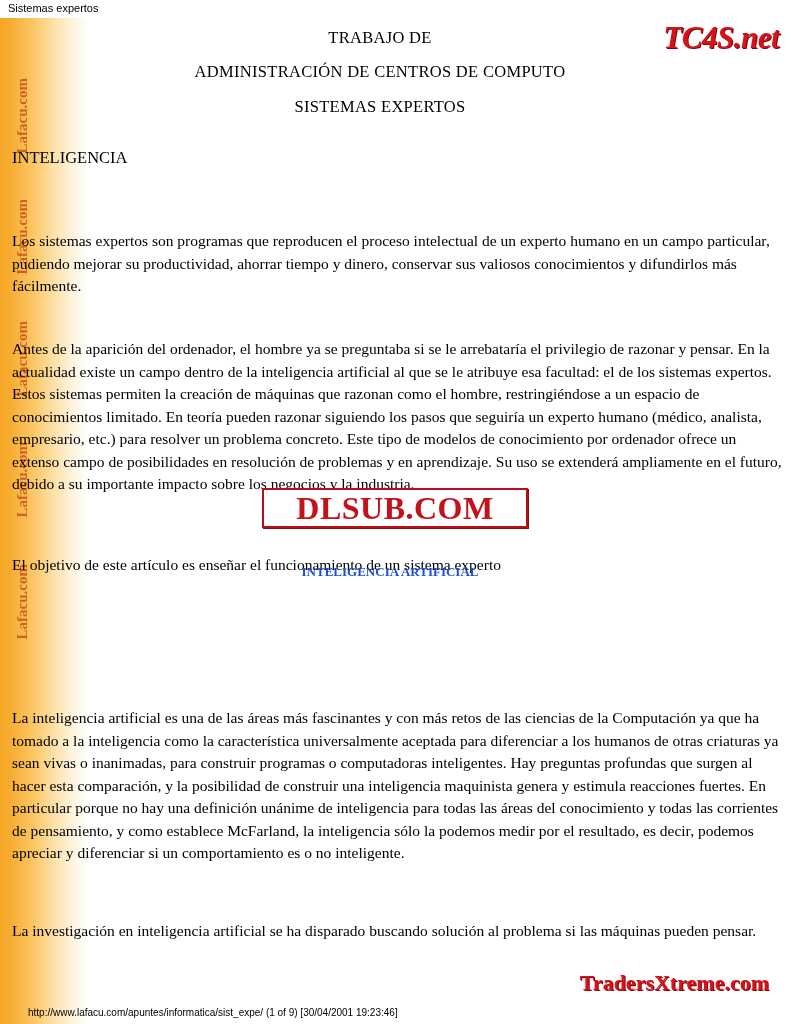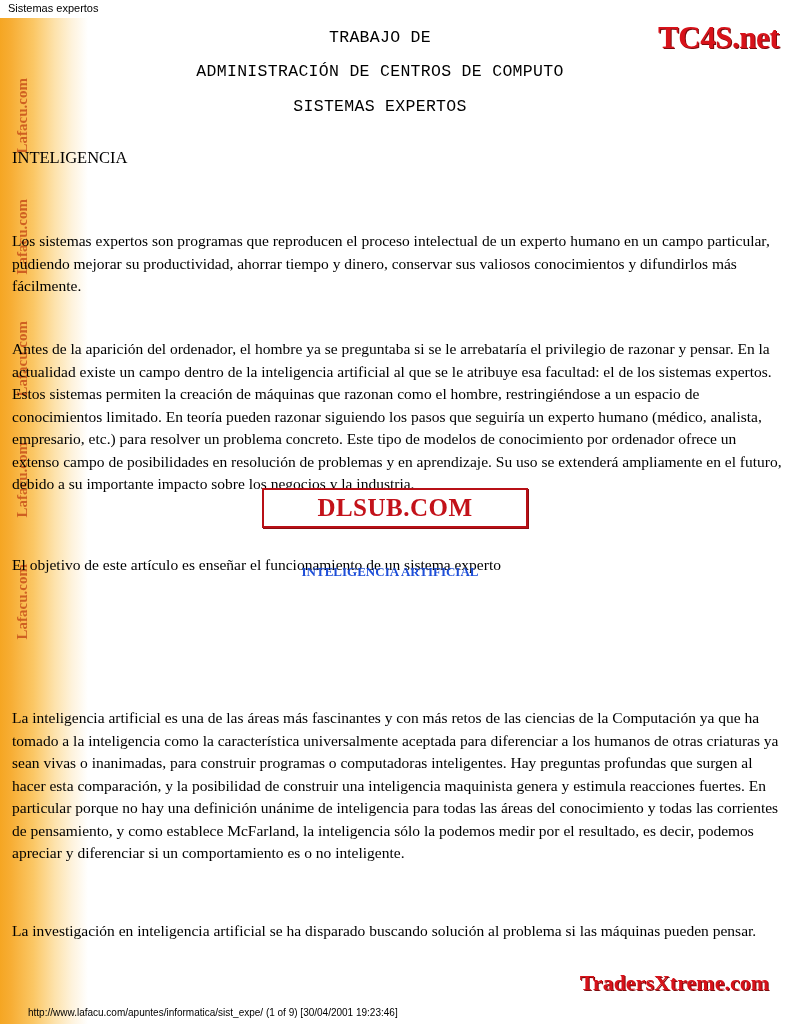--- a/index.html
+++ b/index.html
@@ -87,20 +87,21 @@
   .tc4s {
     position: absolute;
     top: 2px;
     right: 12px;
     font-family: "Liberation Serif", serif;
     font-size: 31px;
     font-weight: bold;
     color: #d8121a;
     text-shadow: 1px 1px 0 #7c0a0d;
     letter-spacing: -0.5px;
+    font-style: italic;
   }
   .traders {
     position: absolute;
     bottom: 28px;
     right: 22px;
     font-family: "Liberation Serif", serif;
     font-size: 22px;
     font-weight: bold;
     color: #d8121a;
     text-shadow: 1px 1px 0 #7c0a0d;
@@ -113,40 +114,39 @@
     height: 36px;
     background: #ffffff;
     border: 2px solid #b81016;
     box-shadow: 1px 1px 0 #8d0c10;
     display: flex;
     align-items: center;
     justify-content: center;
   }
   .dlsub span {
     font-family: "Liberation Serif", serif;
-    font-size: 25px;
+    font-size: 32px;
     font-weight: bold;
     color: #c3121a;
     letter-spacing: 0.5px;
   }
 
   
   .doc {
     position: absolute;
     top: 0;
     left: 0;
     width: 791px;
   }
   .title-line {
     text-align: center;
     font-size: 16.5px;
     letter-spacing: .3px;
     margin: 0;
     color: #000;
-    font-family: Liberation Mono, monospace;
   }
   .t1 { position: absolute; top: 10px; left: 0; width: 760px; }
   .t2 { position: absolute; top: 44px; left: 0; width: 760px; }
   .t3 { position: absolute; top: 79px; left: 0; width: 760px; }
 
   .h-section {
     position: absolute;
     font-size: 16.5px;
     color: #000;
   }

